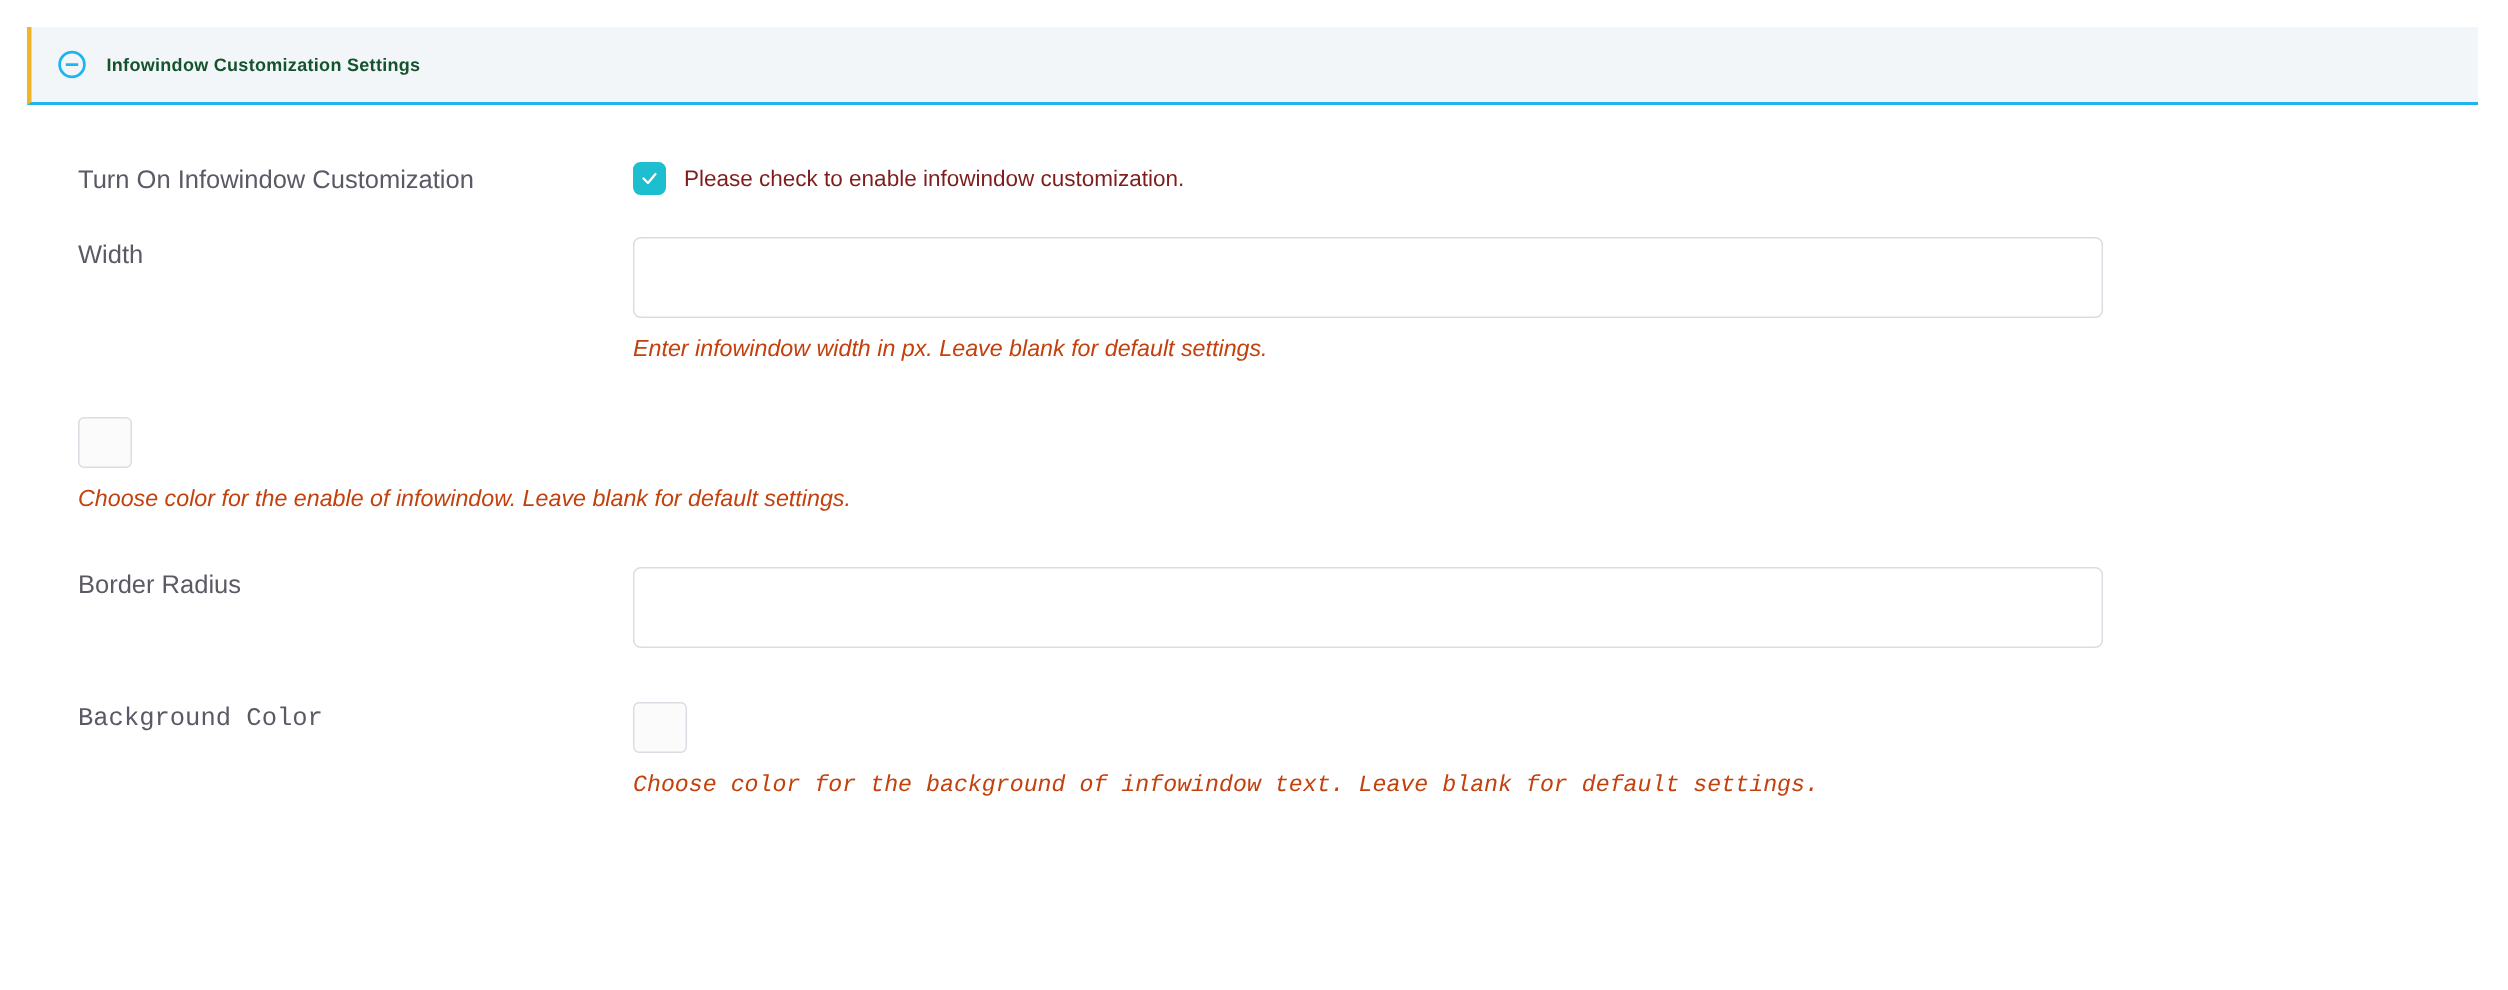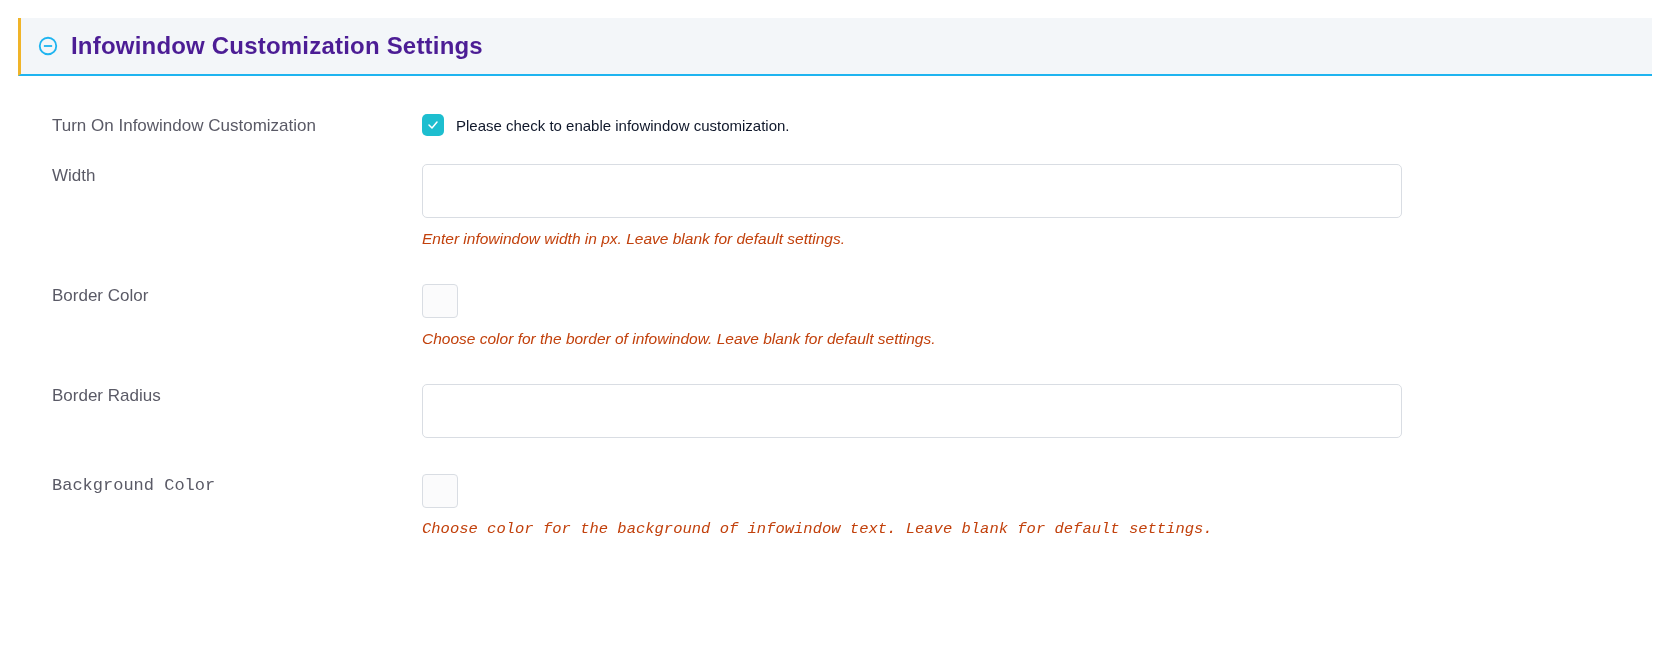--- a/index.html
+++ b/index.html
@@ -31,23 +31,23 @@
     width: 22px;
     height: 22px;
     margin-right: 12px;
     display: inline-flex;
     align-items: center;
     justify-content: center;
     color: #1eb4f0;
     flex: 0 0 auto;
   }
   .panel-title {
-    font-size: 24px;
+    font-size: 12px;
     font-weight: 700;
-    color: #4c1d95;
+    color: #14532d;
     letter-spacing: .2px;
   }
 
   
   .form-body {
     padding: 38px 20px 10px 34px;
   }
   .form-row {
     display: flex;
     align-items: flex-start;
@@ -81,21 +81,21 @@
     display: inline-flex;
     align-items: center;
     justify-content: center;
     color: #ffffff;
     cursor: pointer;
     flex: 0 0 auto;
   }
   .checkbox svg { width: 12px; height: 12px; }
   .checkbox-text {
     font-size: 15px;
-    color: #0f172a;
+    color: #7f1d1d;
   }
 
   
   .text-input {
     width: 100%;
     height: 54px;
     border: 1px solid #d9dde3;
     border-radius: 5px;
     background: #ffffff;
     padding: 10px 14px;
@@ -155,24 +155,23 @@
 
     <div class="form-row">
       <div class="form-label">Width</div>
       <div class="form-control-col">
         <input type="text" class="text-input" value="" style="">
         <div class="hint">Enter infowindow width in px. Leave blank for default settings.</div>
       </div>
     </div>
 
     <div class="form-row">
-      <div class="form-label">Border Color</div>
       <div class="form-control-col">
         <div class="color-swatch"></div>
-        <div class="hint">Choose color for the border of infowindow. Leave blank for default settings.</div>
+        <div class="hint">Choose color for the enable of infowindow. Leave blank for default settings.</div>
       </div>
     </div>
 
     <div class="form-row">
       <div class="form-label">Border Radius</div>
       <div class="form-control-col">
         <input type="text" class="text-input" value="" style="">
       </div>
     </div>
 

